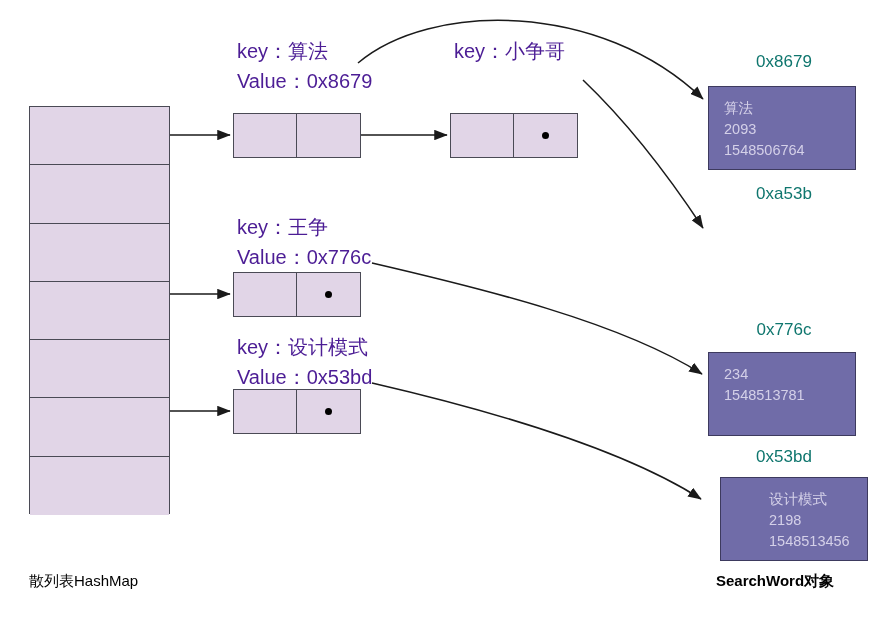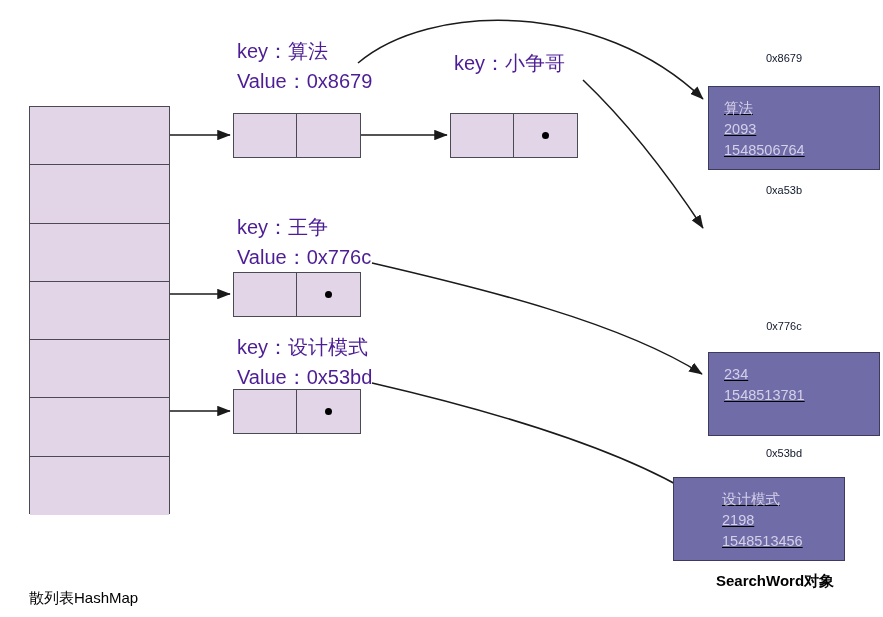--- a/index.html
+++ b/index.html
@@ -91,41 +91,40 @@
     line-height: 30px;
     white-space: nowrap;
     color: #4c1d95;
   }
   .kv .line { display: block; }
 
   
   .objbox {
     position: absolute;
     box-sizing: border-box;
-    width: 172px;
+    width: 148px;
     height: 84px;
     background: #706CA8;
     border: 1.4px solid #3d3a5e;
     padding: 11px 0 0 15px;
-    text-decoration: underline;
   }
   .objbox .field {
     display: block;
     font-size: 14.5px;
     line-height: 21px;
     color: #D4D0E8;
     white-space: nowrap;
   }
   .addr {
     position: absolute;
     width: 152px;
     text-align: center;
-    font-size: 11px;
-    white-space: nowrap;
-    color: #0f172a;
+    font-size: 17px;
+    white-space: nowrap;
+    color: #0f766e;
   }
 
   
   .caption {
     position: absolute;
     font-size: 15px;
     white-space: nowrap;
     color: #000000;
   }
 </style>
@@ -170,21 +169,21 @@
 
   <div class="kv" style="left:237px; top:36px;">
     <span class="line">key：算法</span>
     <span class="line">Value：0x8679</span>
   </div>
   <div class="node" style="left:233px; top:113px; width:128px;">
     <div class="half left-half"></div>
     <div class="half right-half"></div>
   </div>
 
-  <div class="kv" style="left:454px; top:36px;margin-top:12px;">
+  <div class="kv" style="left:454px; top:36px;">
     <span class="line">key：小争哥</span>
   </div>
   <div class="node" style="left:450px; top:113px; width:128px;">
     <div class="half left-half"></div>
     <div class="half right-half">
       <span class="dot"></span>
     </div>
   </div>
 
   <div class="kv" style="left:237px; top:212px;">
@@ -218,22 +217,22 @@
 
   <div class="addr" style="left:708px; top:184px;">0xa53b</div>
 
   <div class="addr" style="left:708px; top:320px;">0x776c</div>
   <div class="objbox" style="left:708px; top:352px;">
     <span class="field">234</span>
     <span class="field">1548513781</span>
   </div>
 
   <div class="addr" style="left:708px; top:447px;">0x53bd</div>
-  <div class="objbox" style="left:673px; top:477px;padding-left:48px;">
+  <div class="objbox" style="left:720px; top:477px;padding-left:48px;">
     <span class="field">设计模式</span>
     <span class="field">2198</span>
     <span class="field">1548513456</span>
   </div>
 
-  <div class="caption" style="left:29px; top:589px;">散列表HashMap</div>
+  <div class="caption" style="left:29px; top:572px;">散列表HashMap</div>
   <div class="caption" style="left:716px; top:572px;font-weight:bold;">SearchWord对象</div>
 
 </div>
 
 </body></html>

